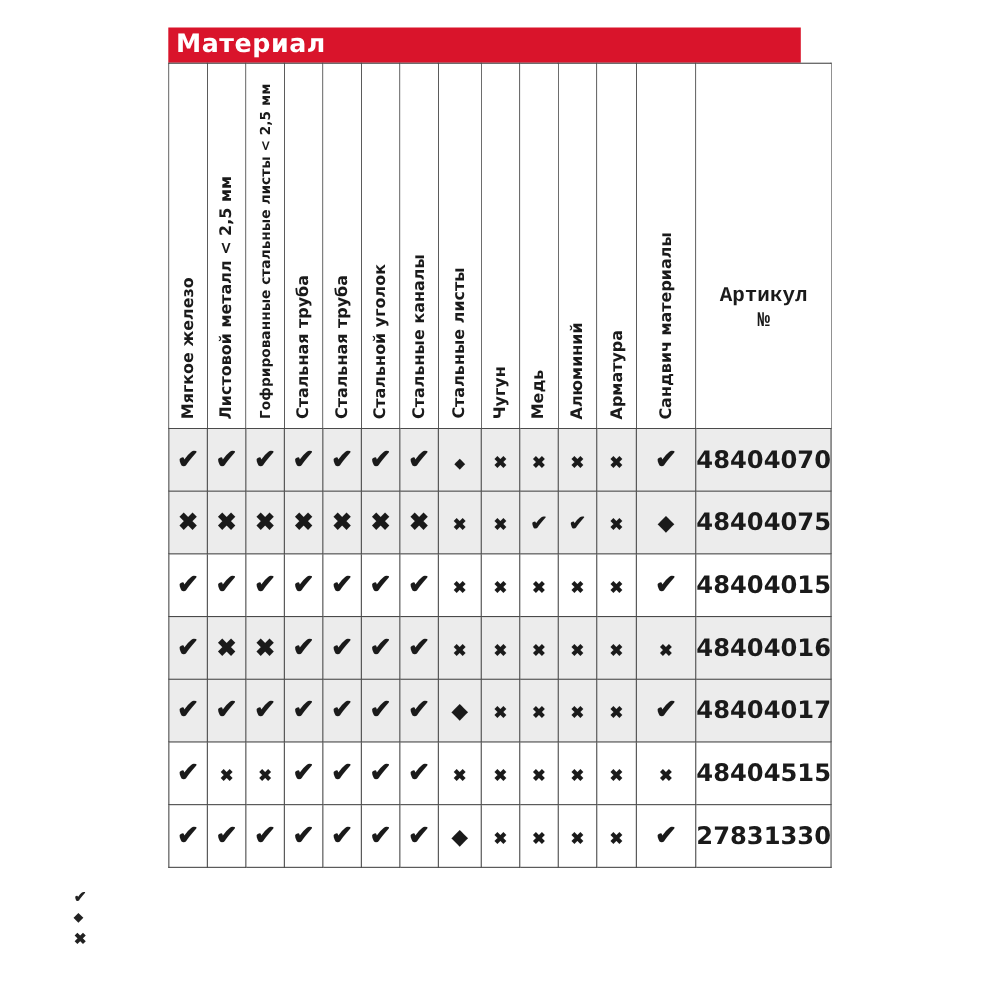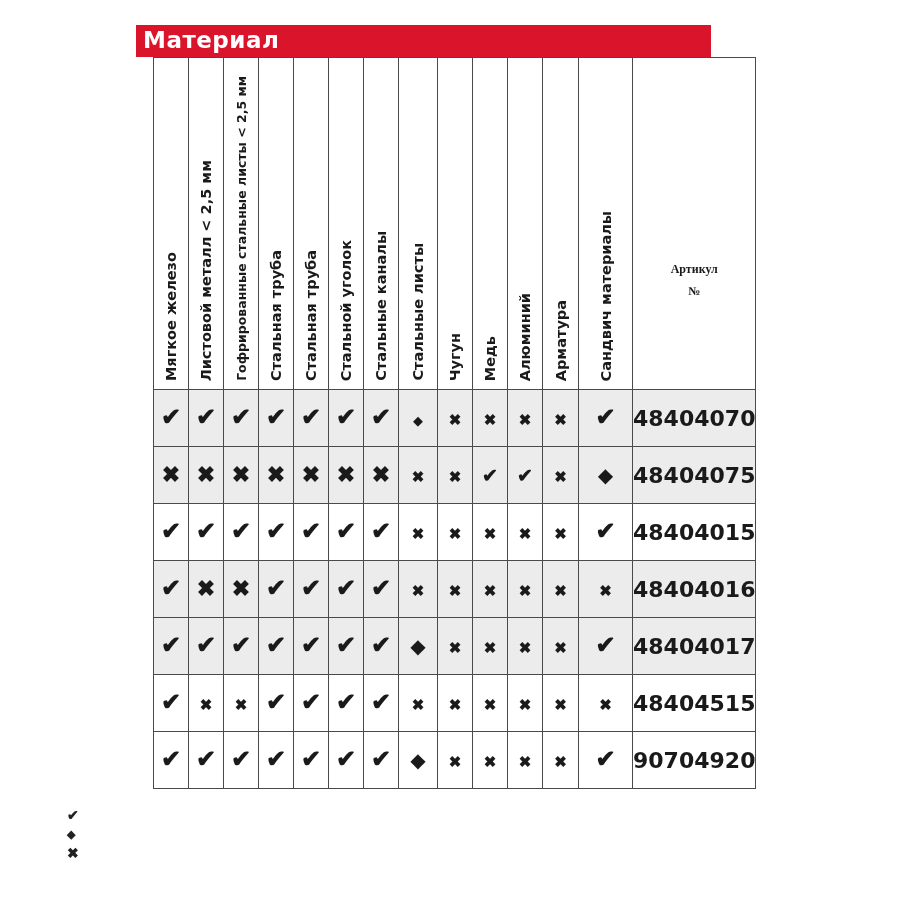--- a/index.html
+++ b/index.html
@@ -1,25 +1,25 @@
 <!DOCTYPE html>
 <html><head>
 <meta charset="utf-8">
 <style>
   html, body { margin:0; padding:0; background:#ffffff; }
   body { width:900px; height:900px; position:relative; font-family:"Liberation Sans", sans-serif; color:#1a1a1a; overflow:hidden; }
-  .banner { position:absolute; left:136px; top:25px; width:575px; height:32px; background:#d9142b; }
+  .banner { position:absolute; left:153px; top:25px; width:575px; height:32px; background:#d9142b; }
   .banner-title { position:absolute; left:7px; top:2px; font-size:23px; font-weight:bold; color:#ffffff; letter-spacing:0.5px; font-family:"DejaVu Sans", sans-serif; }
   table.grid { position:absolute; left:153px; top:57px; border-collapse:collapse; table-layout:fixed; }
   table.grid td, table.grid th { border:1.5px solid #4a4a4a; padding:0; text-align:center; vertical-align:middle; }
   table.grid th { height:331px; background:#ffffff; position:relative; font-weight:bold; }
   th .vlabel { position:absolute; left:50%; bottom:8px; writing-mode:vertical-rl; transform:translateX(-50%) rotate(180deg); white-space:nowrap; font-size:14.5px; font-weight:bold; font-family:"DejaVu Sans", sans-serif; text-align:left; }
   th .vlabel.small { font-size:12.5px; }
   th.art { background:#d9d9d9; vertical-align:top; }
-  th.art .art-label { display:block; margin-top:112px; font-size:12px; font-weight:bold; font-family:Liberation Serif, serif; line-height:22px; }
+  th.art .art-label { display:block; margin-top:112px; font-size:19px; font-weight:bold; font-family:Liberation Mono, monospace; line-height:22px; }
   table.grid td { height:56px; font-size:22px; }
   tr.shade td { background:#ececec; }
   tr.white td { background:#ffffff; }
   td.art-cell { font-size:16px; font-weight:bold; font-family:"DejaVu Sans", sans-serif; }
   .sym { display:inline-block; line-height:1; }
   .sym-check { font-size:24px; font-weight:bold; }
   .sym-check.sm { font-size:19px; }
   .sym-cross { font-size:22px; font-weight:bold; }
   .sym-cross.sm { font-size:15px; }
   .sym-diamond { font-size:20px; }
@@ -205,21 +205,21 @@
         <td><span class="sym sym-check">✔</span></td>
         <td><span class="sym sym-check">✔</span></td>
         <td><span class="sym sym-check">✔</span></td>
         <td><span class="sym sym-check">✔</span></td>
         <td><span class="sym sym-diamond">◆</span></td>
         <td><span class="sym sym-cross sm">✖</span></td>
         <td><span class="sym sym-cross sm">✖</span></td>
         <td><span class="sym sym-cross sm">✖</span></td>
         <td><span class="sym sym-cross sm">✖</span></td>
         <td><span class="sym sym-check">✔</span></td>
-        <td class="art-cell">90704920</td>
+        <td class="art-cell">27831330</td>
       </tr>
     </tbody>
 </table>
 
 <div class="legend" id="legend">
     <div class="legend-row">
       <span class="legend-icon">✔</span>
     </div>
     <div class="legend-row">
       <span class="legend-icon" style="font-size: 11px;">◆</span>

